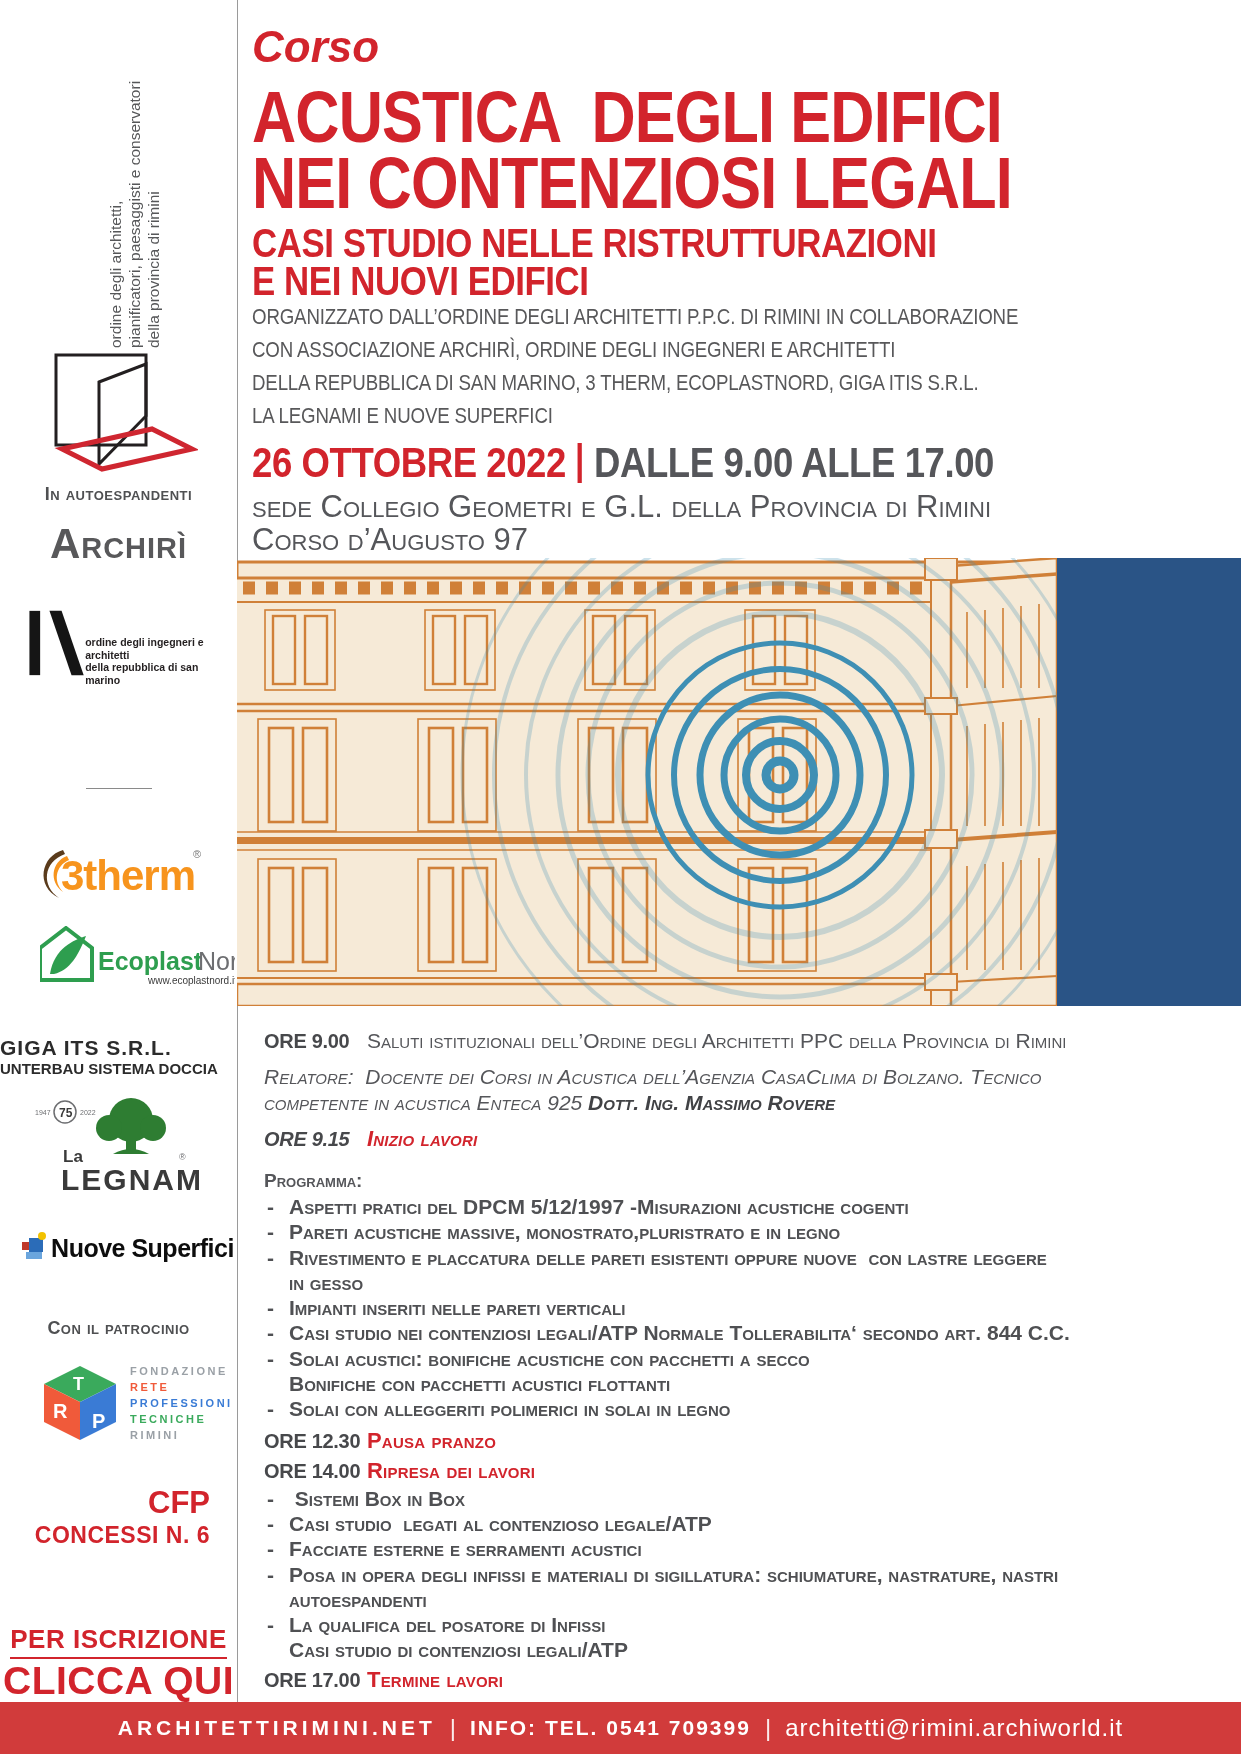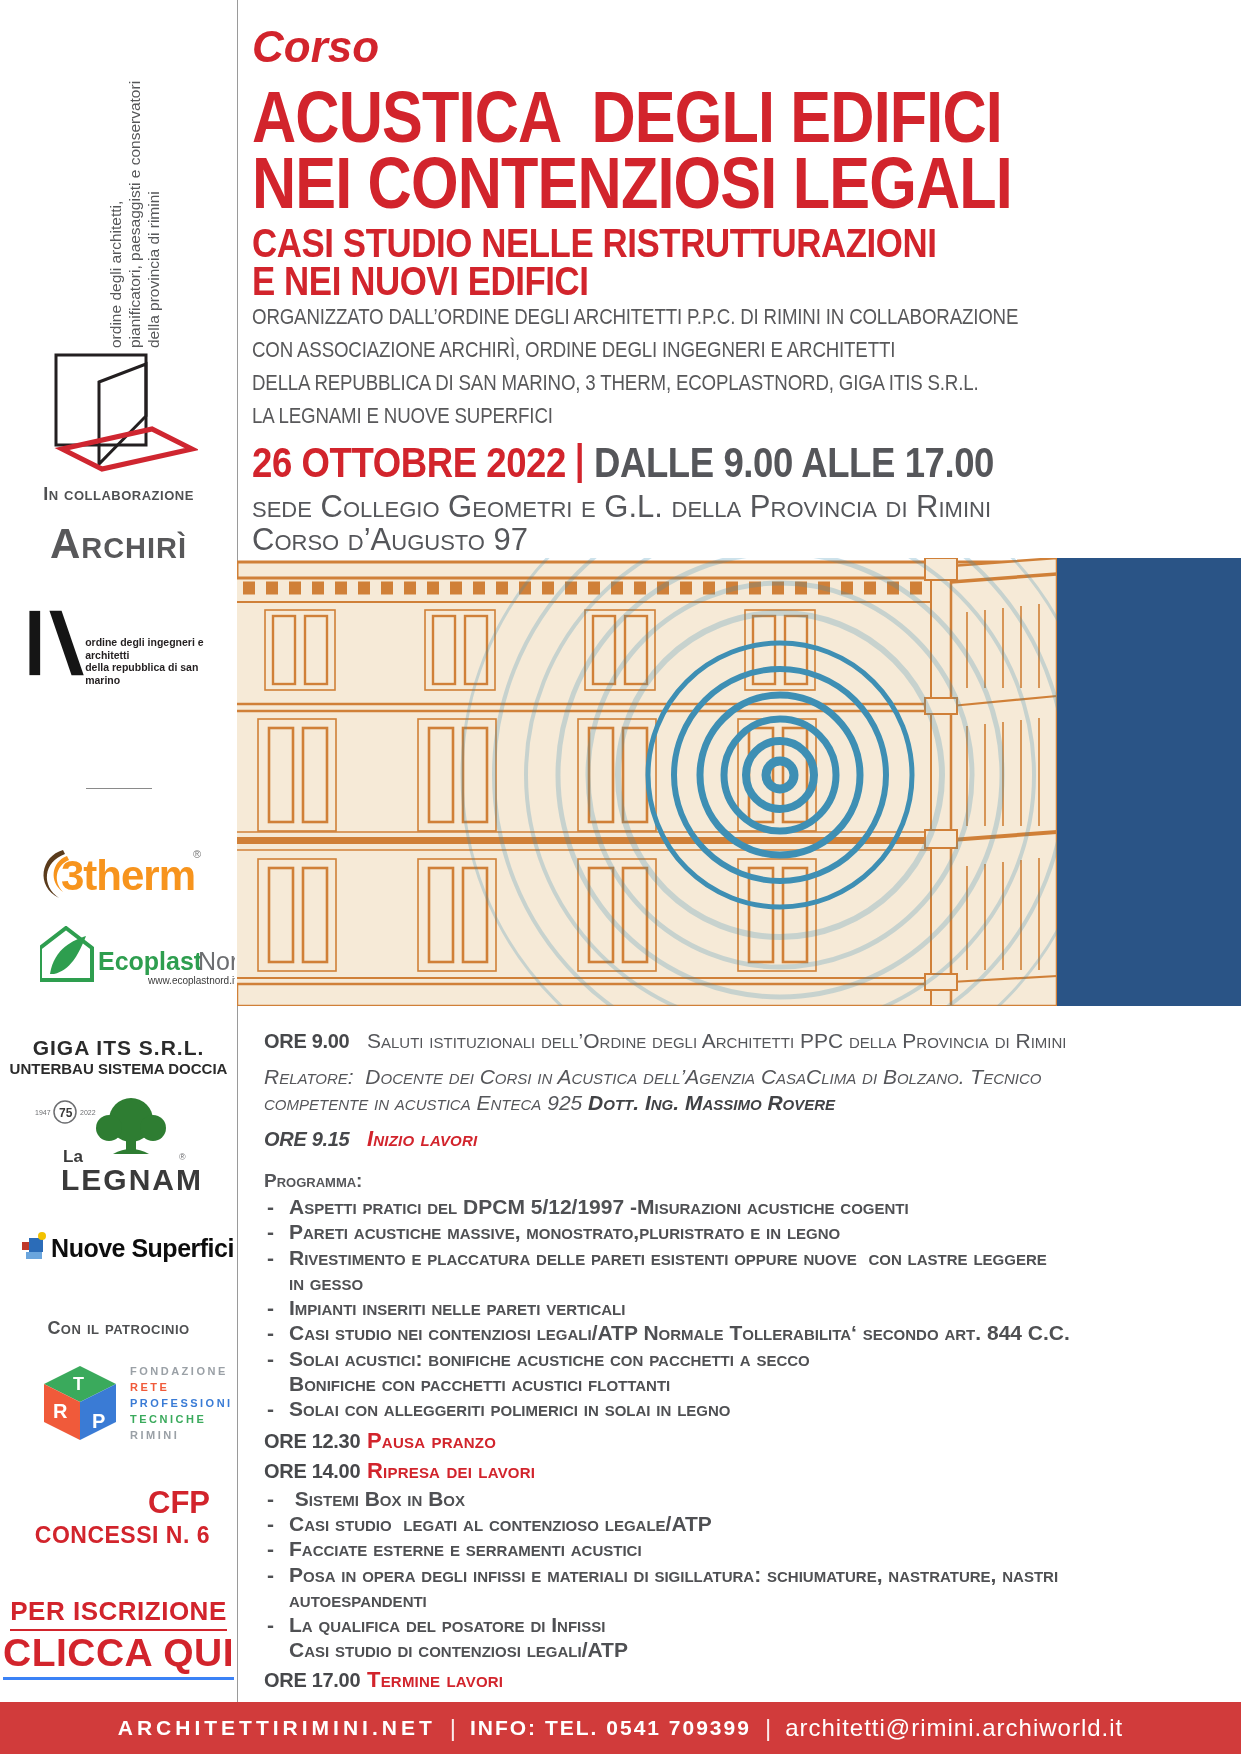--- a/index.html
+++ b/index.html
@@ -15,34 +15,34 @@
   #vertical-text{left:106px;top:348px;width:322px;transform-origin:0 0;transform:rotate(-90deg);
     font-size:15.5px;line-height:19px;color:#565759;}
   #oa-logo{left:46px;top:352px;}
   .side-head{left:0;width:237px;text-align:center;font-weight:bold;font-size:18px;color:#4f5052;letter-spacing:.5px;}
   #archiri{left:0;top:520px;width:237px;text-align:center;font-size:42px;font-weight:600;color:#58585a;letter-spacing:1px;}
   #ing-block{left:28px;top:598px;width:205px;display:flex;align-items:flex-end;}
   #ing-text{font-size:10.5px;font-weight:bold;color:#231f20;line-height:12.5px;padding-bottom:2px;}
   #side-divider{left:86px;top:788px;width:66px;height:1px;background:#8a8a8a;}
   #therm-logo{left:33px;top:842px;}
   #ecoplast-logo{left:40px;top:926px;}
-  #giga{left:0;top:1036px;width:237px;text-align:center;color:#2b2b2b;}
+  #giga{left:0;top:1036px;width:237px;color:#2b2b2b;}
   #giga .l1{font-size:21px;font-weight:bold;letter-spacing:1px;}
   #giga .l2{font-size:15px;font-weight:bold;}
   #legnami-logo{left:33px;top:1094px;}
   #nuove{left:18px;top:1232px;width:219px;display:flex;align-items:center;justify-content:center;}
   #nuove .txt{font-size:25px;font-weight:bold;color:#0d0d0d;letter-spacing:-.5px;}
   #patrocinio-block{left:40px;top:1362px;display:flex;align-items:center;gap:10px;}
   .rpt-line{font-size:11px;font-weight:bold;letter-spacing:2.5px;line-height:16px;}
   .rpt-gray{color:#9aa0a6;} .rpt-orange{color:#f05a3a;} .rpt-blue{color:#3a7bd5;} .rpt-green{color:#3aaa5c;}  
   #cfp-block{left:0;top:1486px;width:210px;text-align:right;color:#d2242c;font-weight:bold;}
   #cfp-block .l1{font-size:31px;line-height:34px;}
   #cfp-block .l2{font-size:23px;line-height:30px;letter-spacing:.5px;}
   #iscrizione{left:0;top:1596px;width:237px;text-align:center;color:#d2242c;font-weight:bold;}
-  #iscrizione .l1{display:inline-block;font-size:26px;border-bottom:2px solid #d2242c;padding-bottom:2px;letter-spacing:.5px;}
+  #iscrizione .l1{display:inline-block;font-size:26px;border-bottom:2px solid #d2242c;padding-bottom:2px;letter-spacing:.5px;margin-top:28px;}
   #iscrizione .l2{display:inline-block;font-size:39px;border-bottom:3px solid #3b82f6;padding-bottom:2px;letter-spacing:.5px;}
   
   #kicker{left:252px;top:22px;font-size:44px;font-style:italic;font-weight:600;color:#d2242c;}
   #title{left:252px;top:84px;font-size:72px;font-weight:bold;color:#d2242c;line-height:66px;letter-spacing:-1px;width:1100px;}
   #subtitle{left:252px;top:224px;font-size:41px;font-weight:bold;color:#d2242c;line-height:38px;letter-spacing:-.5px;width:1100px;}
   #organizer{left:252px;top:300px;font-size:22px;color:#58585a;line-height:33px;width:1150px;letter-spacing:-.2px;}
   #daterow{left:252px;top:438px;display:flex;align-items:center;font-size:43px;font-weight:bold;letter-spacing:-.5px;width:1100px;}
   #daterow .bar{display:inline-block;width:5px;height:40px;background:#d2242c;margin:0 14px;}
   #venue{left:252px;top:490px;font-size:31px;color:#55565a;line-height:33px;}
   #illustration{left:237px;top:558px;width:1004px;height:448px;}
@@ -77,21 +77,21 @@
   <div>pianificatori, paesaggisti e conservatori</div>
   <div>della provincia di rimini</div>
 </div>
 
 <svg class="abs" id="oa-logo" width="152" height="126" viewBox="0 0 152 126">
   <rect x="10" y="3" width="90" height="90" fill="none" stroke="#231f20" stroke-width="3"></rect>
   <polygon points="53,30 100,12 100,64 53,112" fill="none" stroke="#231f20" stroke-width="3"></polygon>
   <polygon points="16,97 106,77 146,97 56,117" fill="none" stroke="#cf2630" stroke-width="5"></polygon>
 </svg>
 
-<div class="abs side-head sc" style="top:484px;">In collaborazione</div>
+<div class="abs side-head sc" style="top:484px;">In autoespandenti</div>
 <div class="abs sc" id="archiri">Archirì</div>
 
 <div class="abs" id="ing-block">
   <svg width="64" height="90" viewBox="0 0 80 90">
     <rect x="2" y="0" width="15" height="90" fill="#151515"></rect>
     <polygon points="30,0 47,0 78,90 61,90" fill="#151515"></polygon>
   </svg>
   <div id="ing-text">
     <div>ordine degli ingegneri e architetti</div>
     <div>della repubblica di san marino</div>

